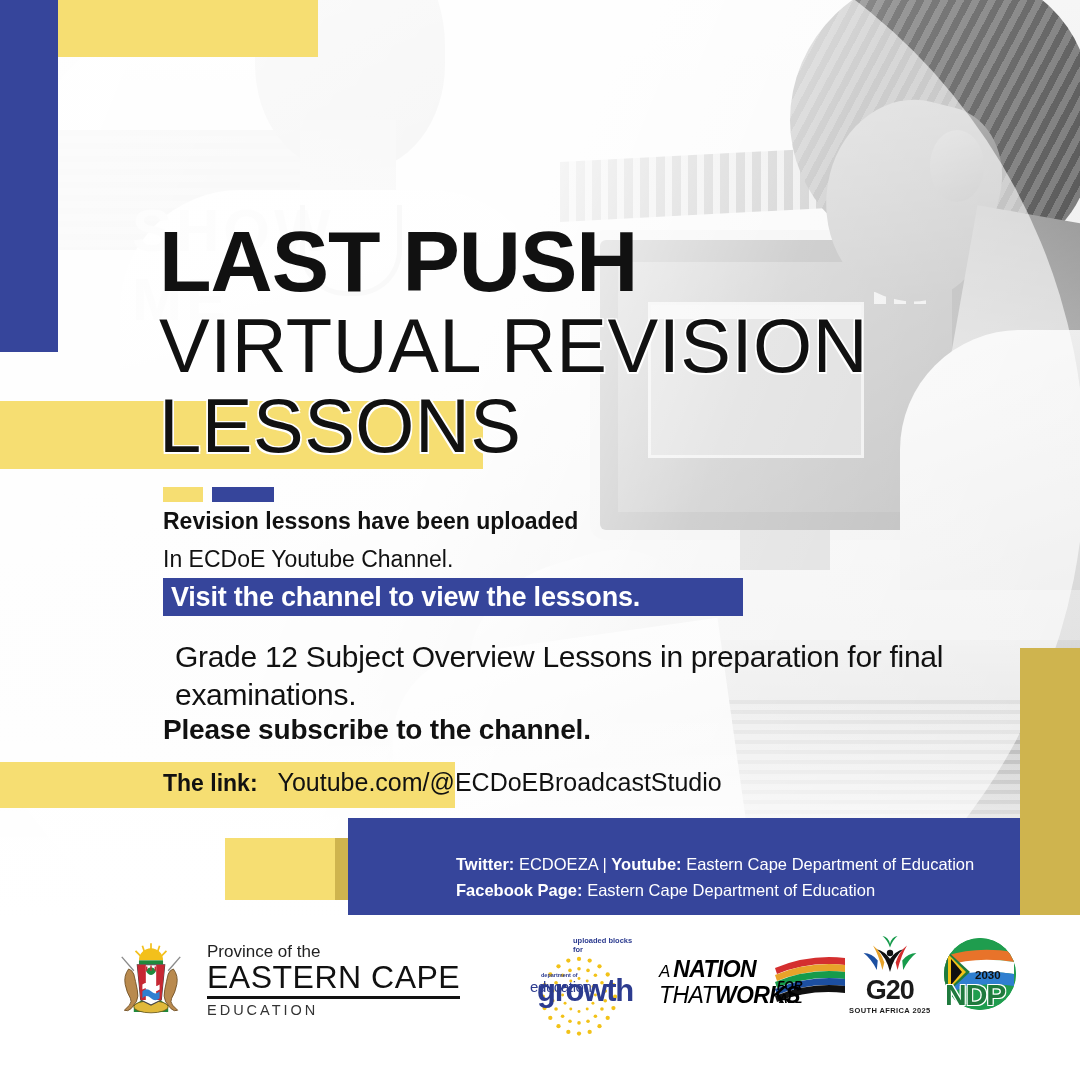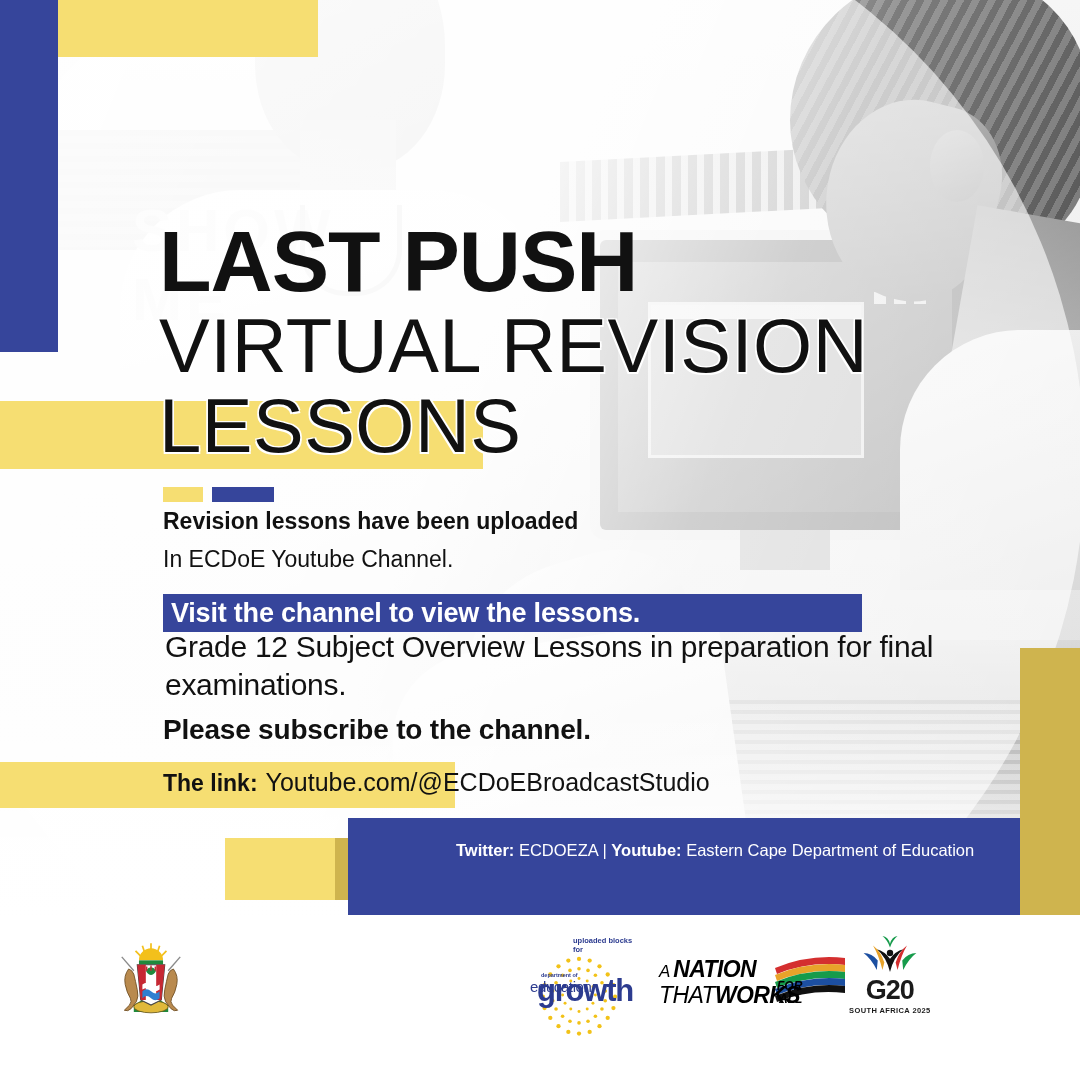--- a/index.html
+++ b/index.html
@@ -190,42 +190,42 @@
     letter-spacing:.5px;margin:2px 0 0 0;
     text-shadow:1.5px 1.5px 0 #fff,-1.5px 1.5px 0 #fff,1.5px -1.5px 0 #fff,-1.5px -1.5px 0 #fff;
     font-family:"Liberation Sans",sans-serif;
   }
 
   
   .body-copy{position:absolute;left:163px;top:508px;width:880px;color:#111;}
   .ln1{font-size:23px;font-weight:700;margin:0 0 11px 0;}
   .ln2{font-size:23px;font-weight:400;margin:0 0 7px 0;}
   .ln3-wrap{
-    position:absolute;left:0;top:86px;width:699px;height:38px;
+    position:absolute;left:0;top:70px;width:580px;height:38px;
     background:var(--blue);display:flex;align-items:center;
   }
   .ln3{font-size:27px;font-weight:700;color:#fff;margin:0;padding-left:8px;letter-spacing:-.2px;}
-  .ln4{font-size:30px;font-weight:400;margin:2px;line-height:1.28;letter-spacing:-.3px;}
+  .ln4{font-size:30px;font-weight:400;margin:12px;line-height:1.28;letter-spacing:-.3px;}
   .ln5-wrap{
     position:absolute;left:0;top:202px;width:538px;height:40px;
     display:flex;align-items:center;
   }
   .ln5{font-size:28px;font-weight:700;margin:0;letter-spacing:-.2px;}
 
   .link-row{
-    position:absolute;left:163px;top:768px;display:flex;align-items:baseline;gap:8px;
+    position:absolute;left:163px;top:768px;display:flex;align-items:baseline;gap:20px;
   }
   .link-label{font-size:23px;font-weight:700;color:#111;}
   .link-url{font-size:25px;font-weight:400;color:#111;}
 
   
   .social-bar{
     position:absolute;left:348px;top:818px;width:672px;height:97px;
     background:var(--blue);color:#fff;
-    padding:20px 0 0 108px;box-sizing:border-box;
+    padding:34px 0 0 108px;box-sizing:border-box;
   }
   .social-line{font-size:16.5px;line-height:1.55;white-space:nowrap;}
   .social-line b{font-weight:700;}
 
   
   .footer{
     position:absolute;left:0;top:928px;width:1080px;height:152px;
     display:flex;align-items:center;
   }
   .logo{position:absolute;display:flex;align-items:center;}
@@ -349,20 +349,24 @@
     <span class="link-label">The link:</span>
     <span class="link-url">Youtube.com/@ECDoEBroadcastStudio</span>
   </div>
 
   <div class="social-bar">
     <div class="social-line">
       <b>Twitter:</b>
       <span>ECDOEZA</span>
       <span>|</span>
       <b>Youtube:</b>
+      <span>Eastern Cape Department of Education</span>
+    </div>
+    <div class="social-line">
+      <b>Facebook Page:</b>
       <span>Eastern Cape Department of Education</span>
     </div>
   </div>
 
   <div class="footer">
 
     <div class="logo ec">
       <svg width="86" height="86" viewBox="0 0 100 100">
         <g>
           <path d="M30 78 L50 66 L70 78 L70 86 L30 86 Z" fill="#1f8a3c"></path>
@@ -392,20 +396,25 @@
           <g fill="#b98a4e" stroke="#6d4d22" stroke-width="1">
             <path d="M24 36 q-6 8 -4 18 q2 10 6 16 q2 4 -1 8 l-6 6 q4 2 8 -2 l6 -8 q3 -6 1 -14 q-2 -10 -4 -18 q-2 -5 -6 -6 z"></path>
             <path d="M76 36 q6 8 4 18 q-2 10 -6 16 q-2 4 1 8 l6 6 q-4 2 -8 -2 l-6 -8 q-3 -6 -1 -14 q2 -10 4 -18 q2 -5 6 -6 z"></path>
           </g>
           <g stroke="#8a8a8a" stroke-width="1.6">
             <line x1="16" y1="22" x2="30" y2="38"></line>
               <line x1="84" y1="22" x2="70" y2="38"></line>
           </g>
         </g>
       </svg>
+      <div class="ec-txt">
+        <div class="ec-t1">Province of the</div>
+        <div class="ec-t2">EASTERN CAPE</div>
+        <div class="ec-t3">EDUCATION</div>
+      </div>
     </div>
 
     <div class="logo growth">
       <div class="growth-wrap">
         <svg class="growth-ring" viewBox="0 0 100 100">
           <g fill="#F2C218">
             <g id="r1"></g>
           </g>
           <g fill="#F2C218">
             <circle cx="50" cy="6" r="2.6"></circle>
@@ -502,15 +511,33 @@
           <path d="M27 38 q-4 -16 -10 -26 q8 6 12 18 z" fill="#E8A32A"></path>
           <path d="M43 38 q4 -16 10 -26 q-8 6 -12 18 z" fill="#D42F2F"></path>
           <path d="M35 14 q-3 -8 -8 -12 q6 1 8 8 q2 -7 8 -8 q-5 4 -8 12 z" fill="#169B4B"></path>
           <circle cx="35" cy="20" r="3.4" fill="#111"></circle>
         </g>
       </svg>
       <div class="g20-txt">G20</div>
       <div class="g20-sub">SOUTH AFRICA 2025</div>
     </div>
 
+    <div class="logo ndp">
+      <div class="ndp-wrap">
+        <div class="ndp-circle">
+          <svg width="72" height="72" viewBox="0 0 72 72">
+            <circle cx="36" cy="36" r="36" fill="#1f9d4e"></circle>
+            <path d="M0 14 h72 v16 H0 z" fill="#E8A32A" opacity="0"></path>
+            <path d="M2 18 q30 -10 68 -4 l0 10 q-36 -6 -68 6 z" fill="#E8732A"></path>
+            <path d="M2 28 q30 -10 68 -4 l0 12 q-36 -6 -68 8 z" fill="#ffffff"></path>
+            <path d="M2 40 q30 -10 68 -4 l0 12 q-36 -6 -68 8 z" fill="#2f7fd0"></path>
+            <path d="M0 10 L26 34 L0 58 Z" fill="#1f7a3d"></path>
+            <path d="M4 16 L22 34 L4 52 Z" fill="#F2C218"></path>
+            <path d="M7 21 L18 34 L7 47 Z" fill="#111"></path>
+          </svg>
+        </div>
+        <div class="ndp-2030">2030</div>
+        <div class="ndp-letters">NDP</div>
+      </div>
+    </div>
 
   </div>
 </div>
 
 </body></html>

